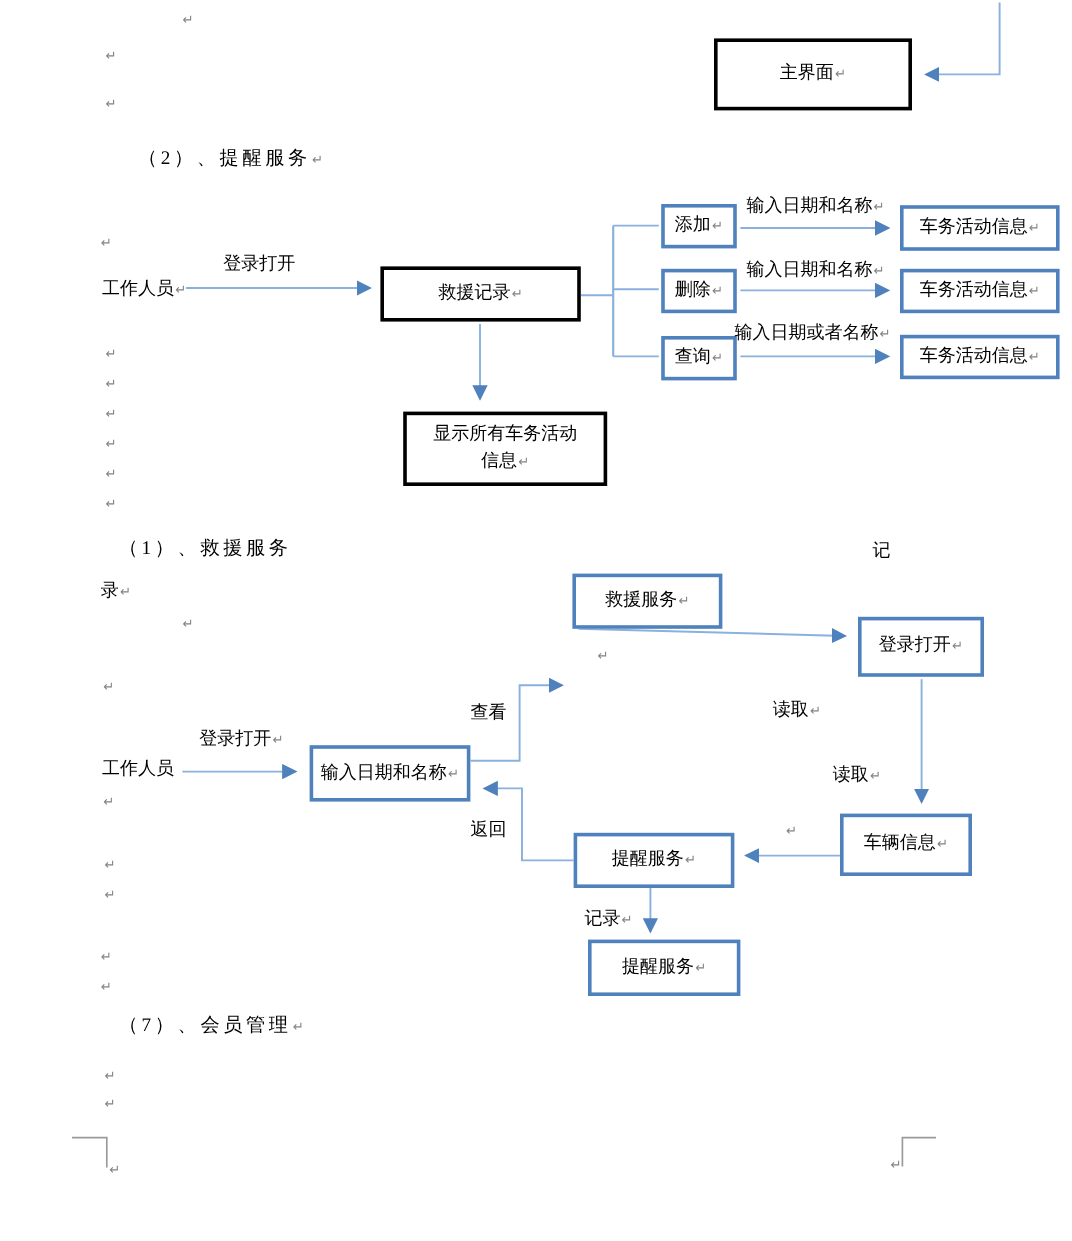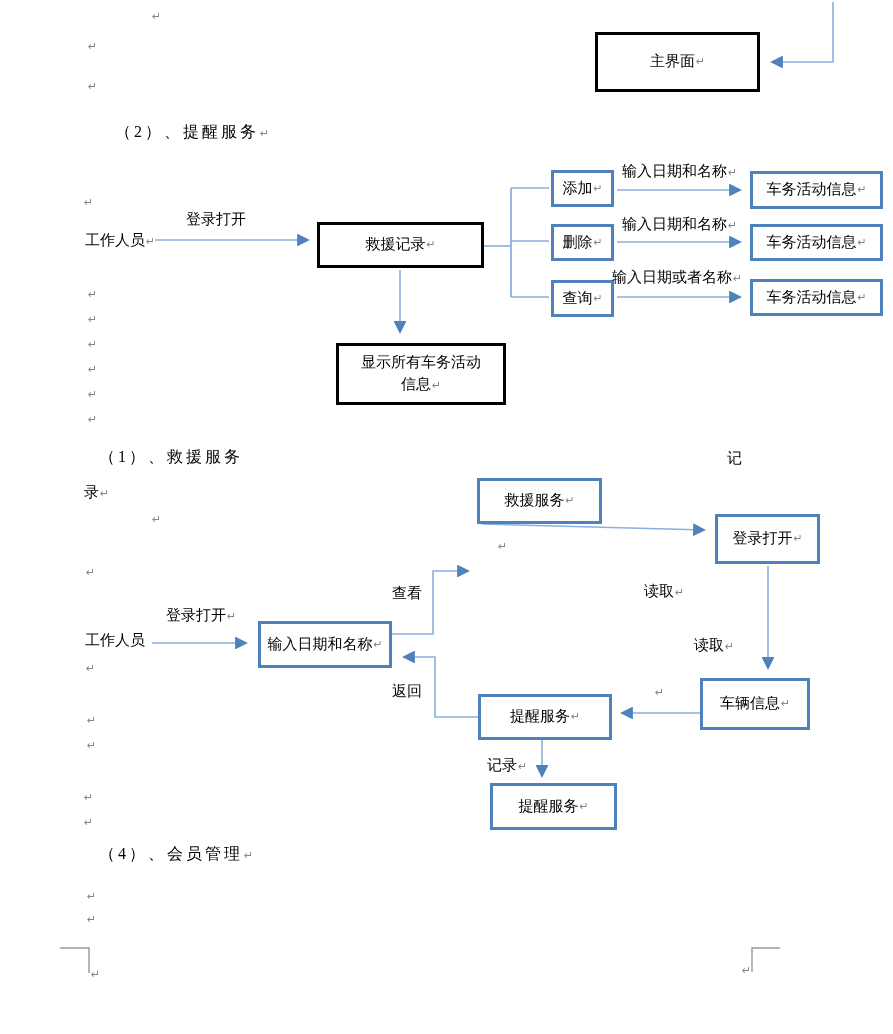--- a/index.html
+++ b/index.html
@@ -183,21 +183,21 @@
   <div class="lbl" style="left:487px;top:756px">
     <span>记录</span><span class="pm">↵</span>
   </div>
 
   <div class="box blue" style="left:490px;top:783px;width:121px;height:41px">
     <span>提醒服务</span>
       <span class="pm">↵</span>
   </div>
 
   <div class="heading" style="left:99px;top:844px">
-    <span>（4）、会员管理</span><span class="pm">↵</span>
+    <span>（7）、会员管理</span><span class="pm">↵</span>
   </div>
 
   <span class="pm-abs" style="left:152px;top:10px">↵</span>
   <span class="pm-abs" style="left:88px;top:40px">↵</span>
   <span class="pm-abs" style="left:88px;top:80px">↵</span>
   <span class="pm-abs" style="left:84px;top:196px">↵</span>
   <span class="pm-abs" style="left:88px;top:288px">↵</span>
   <span class="pm-abs" style="left:88px;top:313px">↵</span>
   <span class="pm-abs" style="left:88px;top:338px">↵</span>
   <span class="pm-abs" style="left:88px;top:363px">↵</span>

